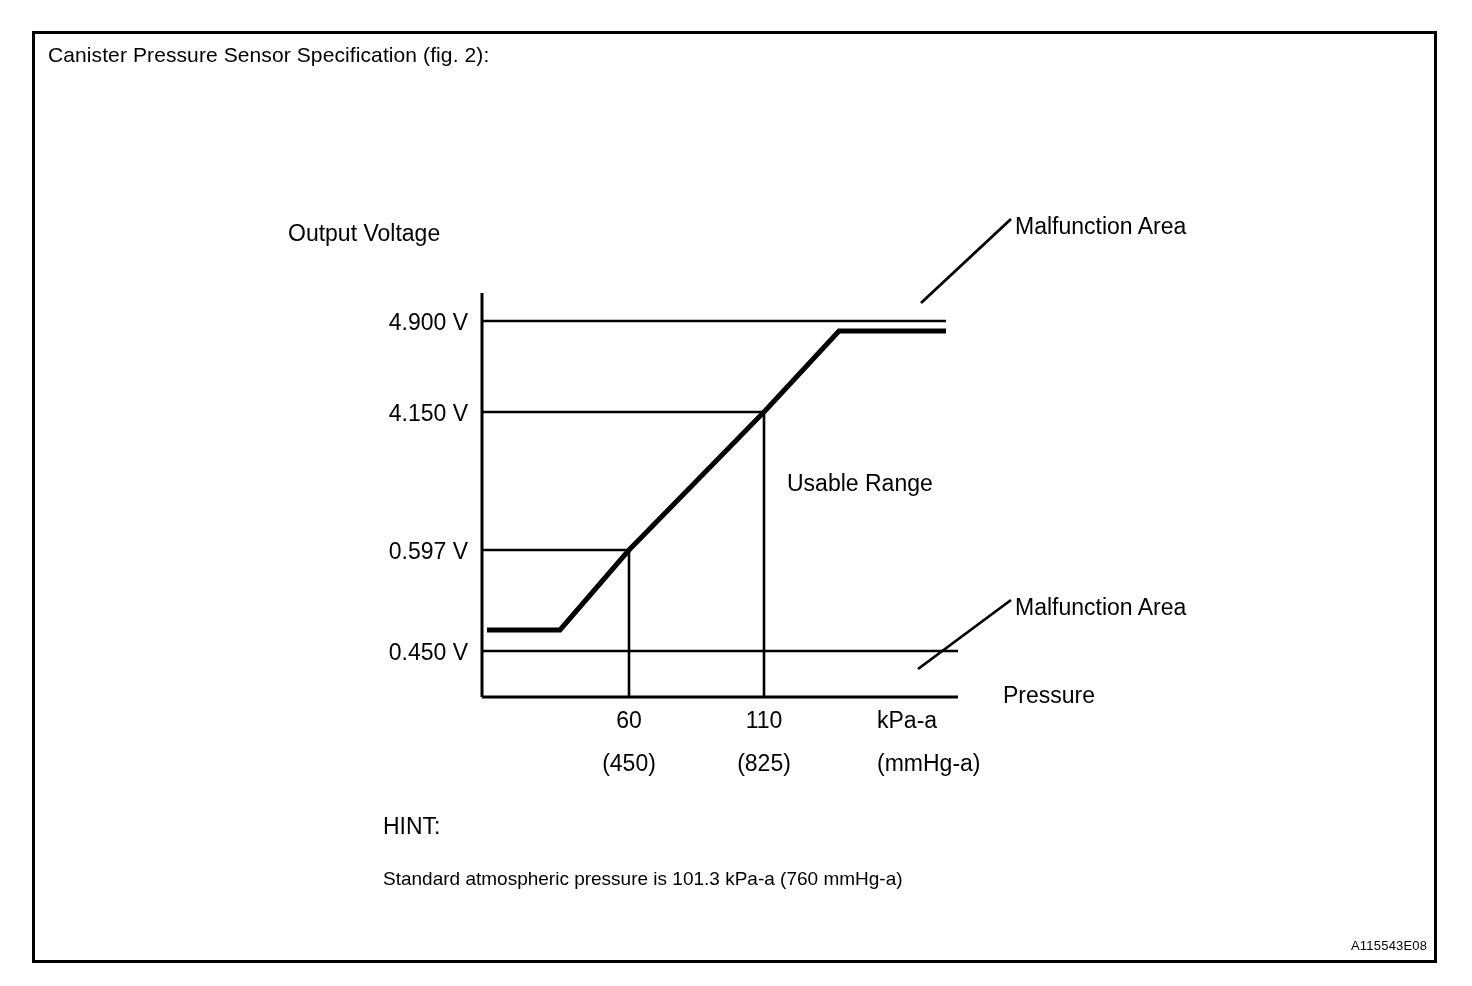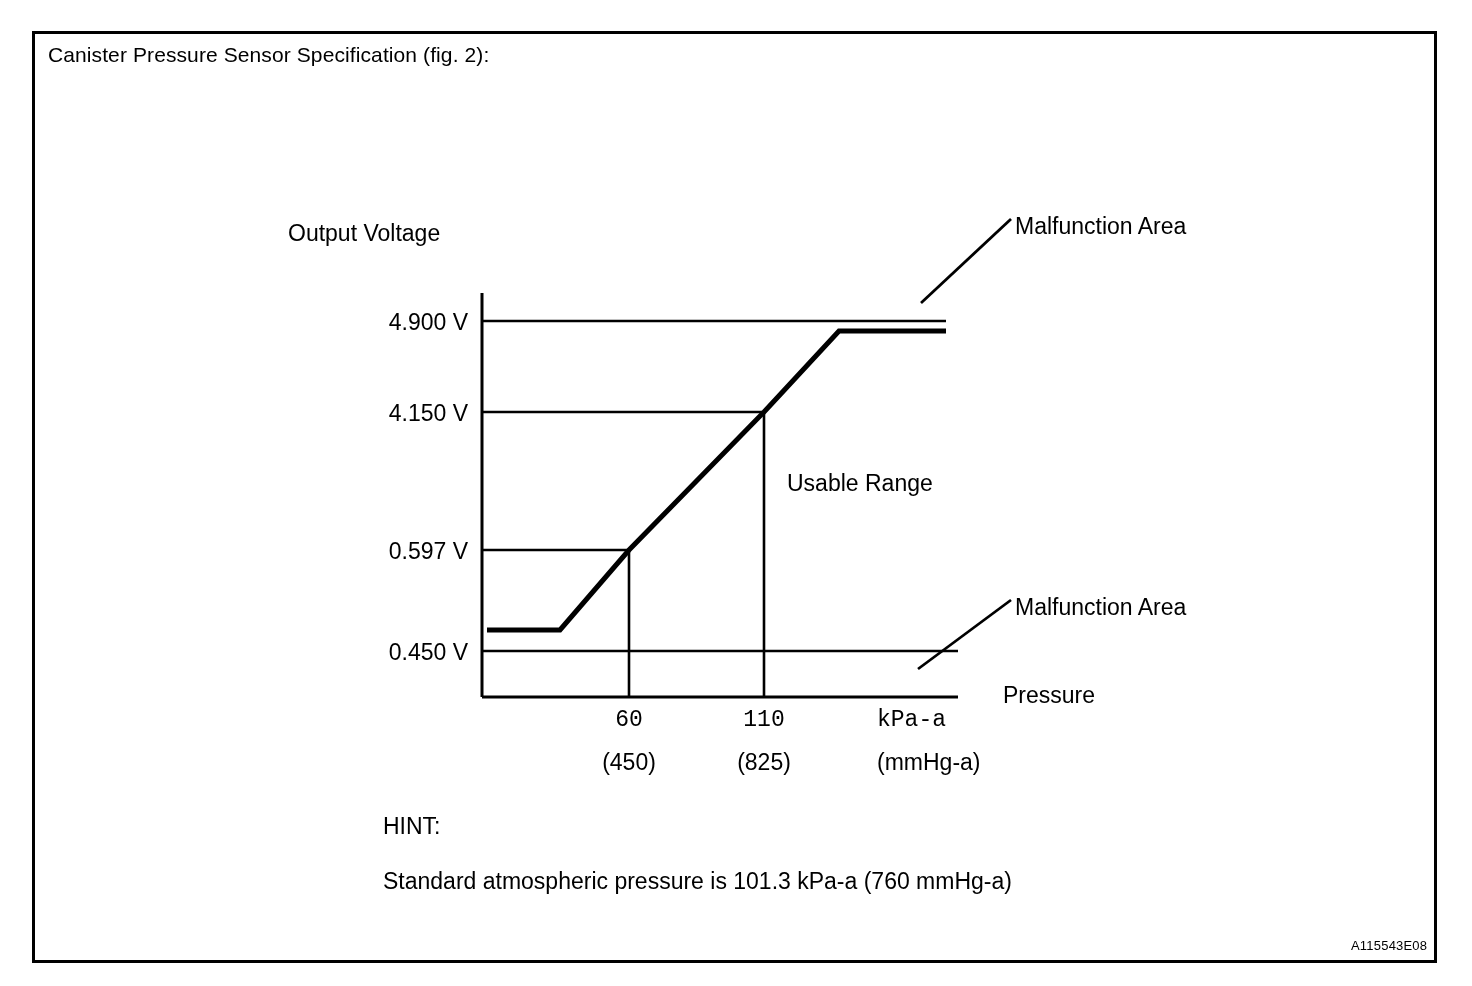--- a/index.html
+++ b/index.html
@@ -83,33 +83,33 @@
   .lbl-pressure {
     left: 995px;
     top: 682px;
   }
   .xtick {
     position: absolute;
     font-size: 23px;
     text-align: center;
     white-space: nowrap;
   }
-  .xtick .l1 { display: block; font-family: Liberation Mono, monospace; }
+  .xtick .l1 { display: block; }
   .xtick .l2 { display: block; margin-top: 16px; }
   .hint-label {
     position: absolute;
     left: 383px;
     top: 813px;
     font-size: 23px;
   }
   .hint-text {
     position: absolute;
     left: 383px;
     top: 868px;
-    font-size: 23px;
+    font-size: 19px;
     white-space: nowrap;
   }
   .figcode {
     position: absolute;
     left: 1351px;
     top: 938px;
     font-size: 13px;
     letter-spacing: 0.2px;
     font-family: "Liberation Sans", sans-serif;
   }

